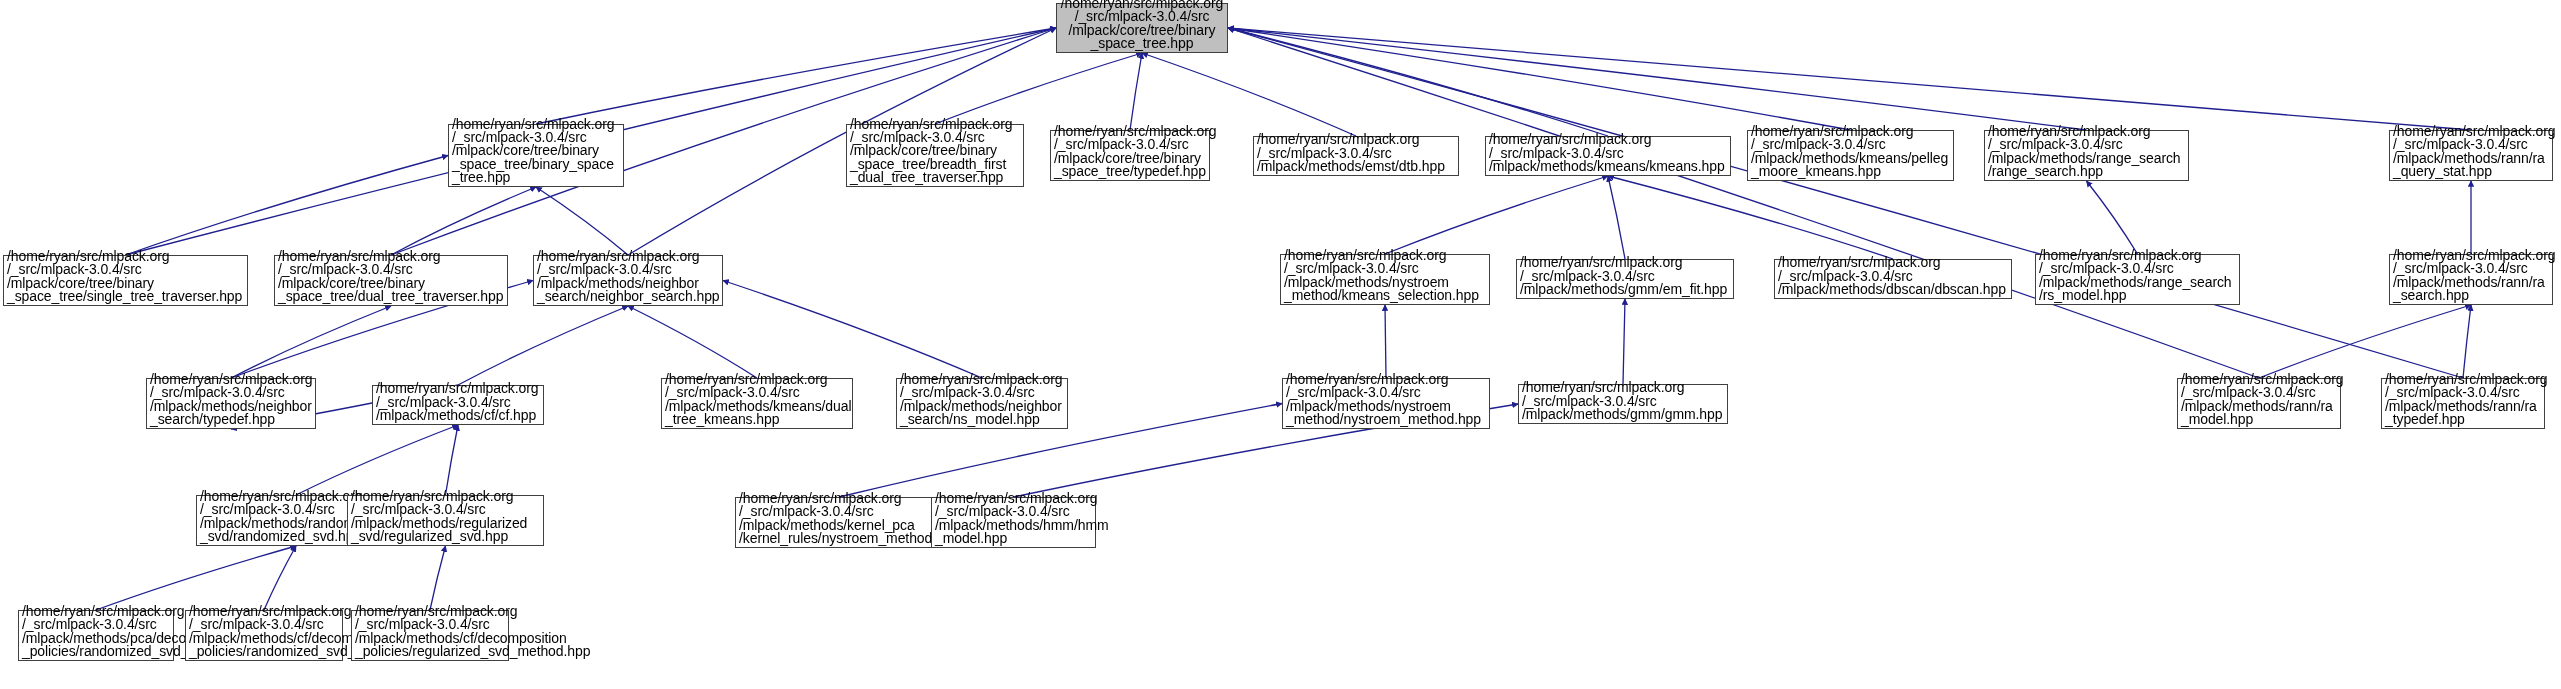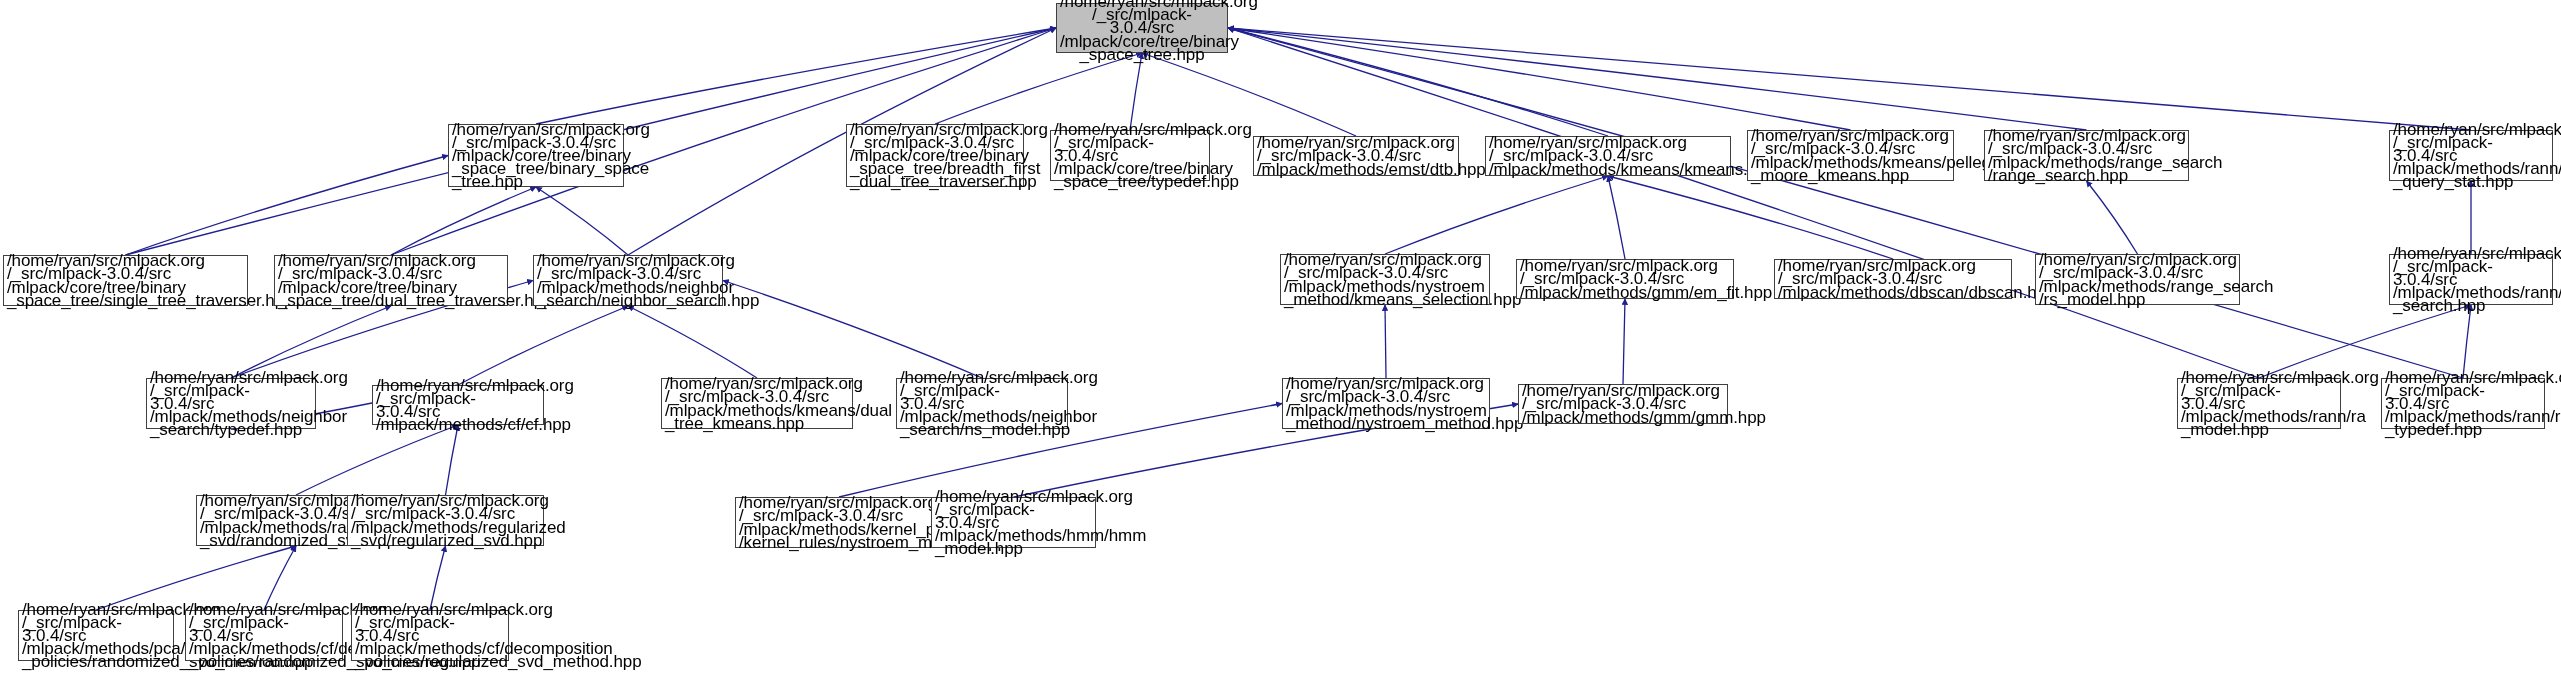--- a/index.html
+++ b/index.html
@@ -24,25 +24,25 @@
     width: 2561px;
     height: 689px;
     pointer-events: none;
   }
   .node {
     position: absolute;
     box-sizing: border-box;
     background: #ffffff;
     border: 1px solid #404040;
     color: #000000;
-    font-size: 17px;
+    font-size: 14px;
     line-height: 13.2px;
     text-align: center;
     display: flex;
-    align-items: center;
+    align-items: flex-end;
     justify-content: center;
     padding: 2px 3px;
     white-space: pre-line;
     letter-spacing: -0.1px;
   }
   .node.root {
     background: #bfbfbf;
     border: 1px solid #404040;
     font-weight: normal;
   }

